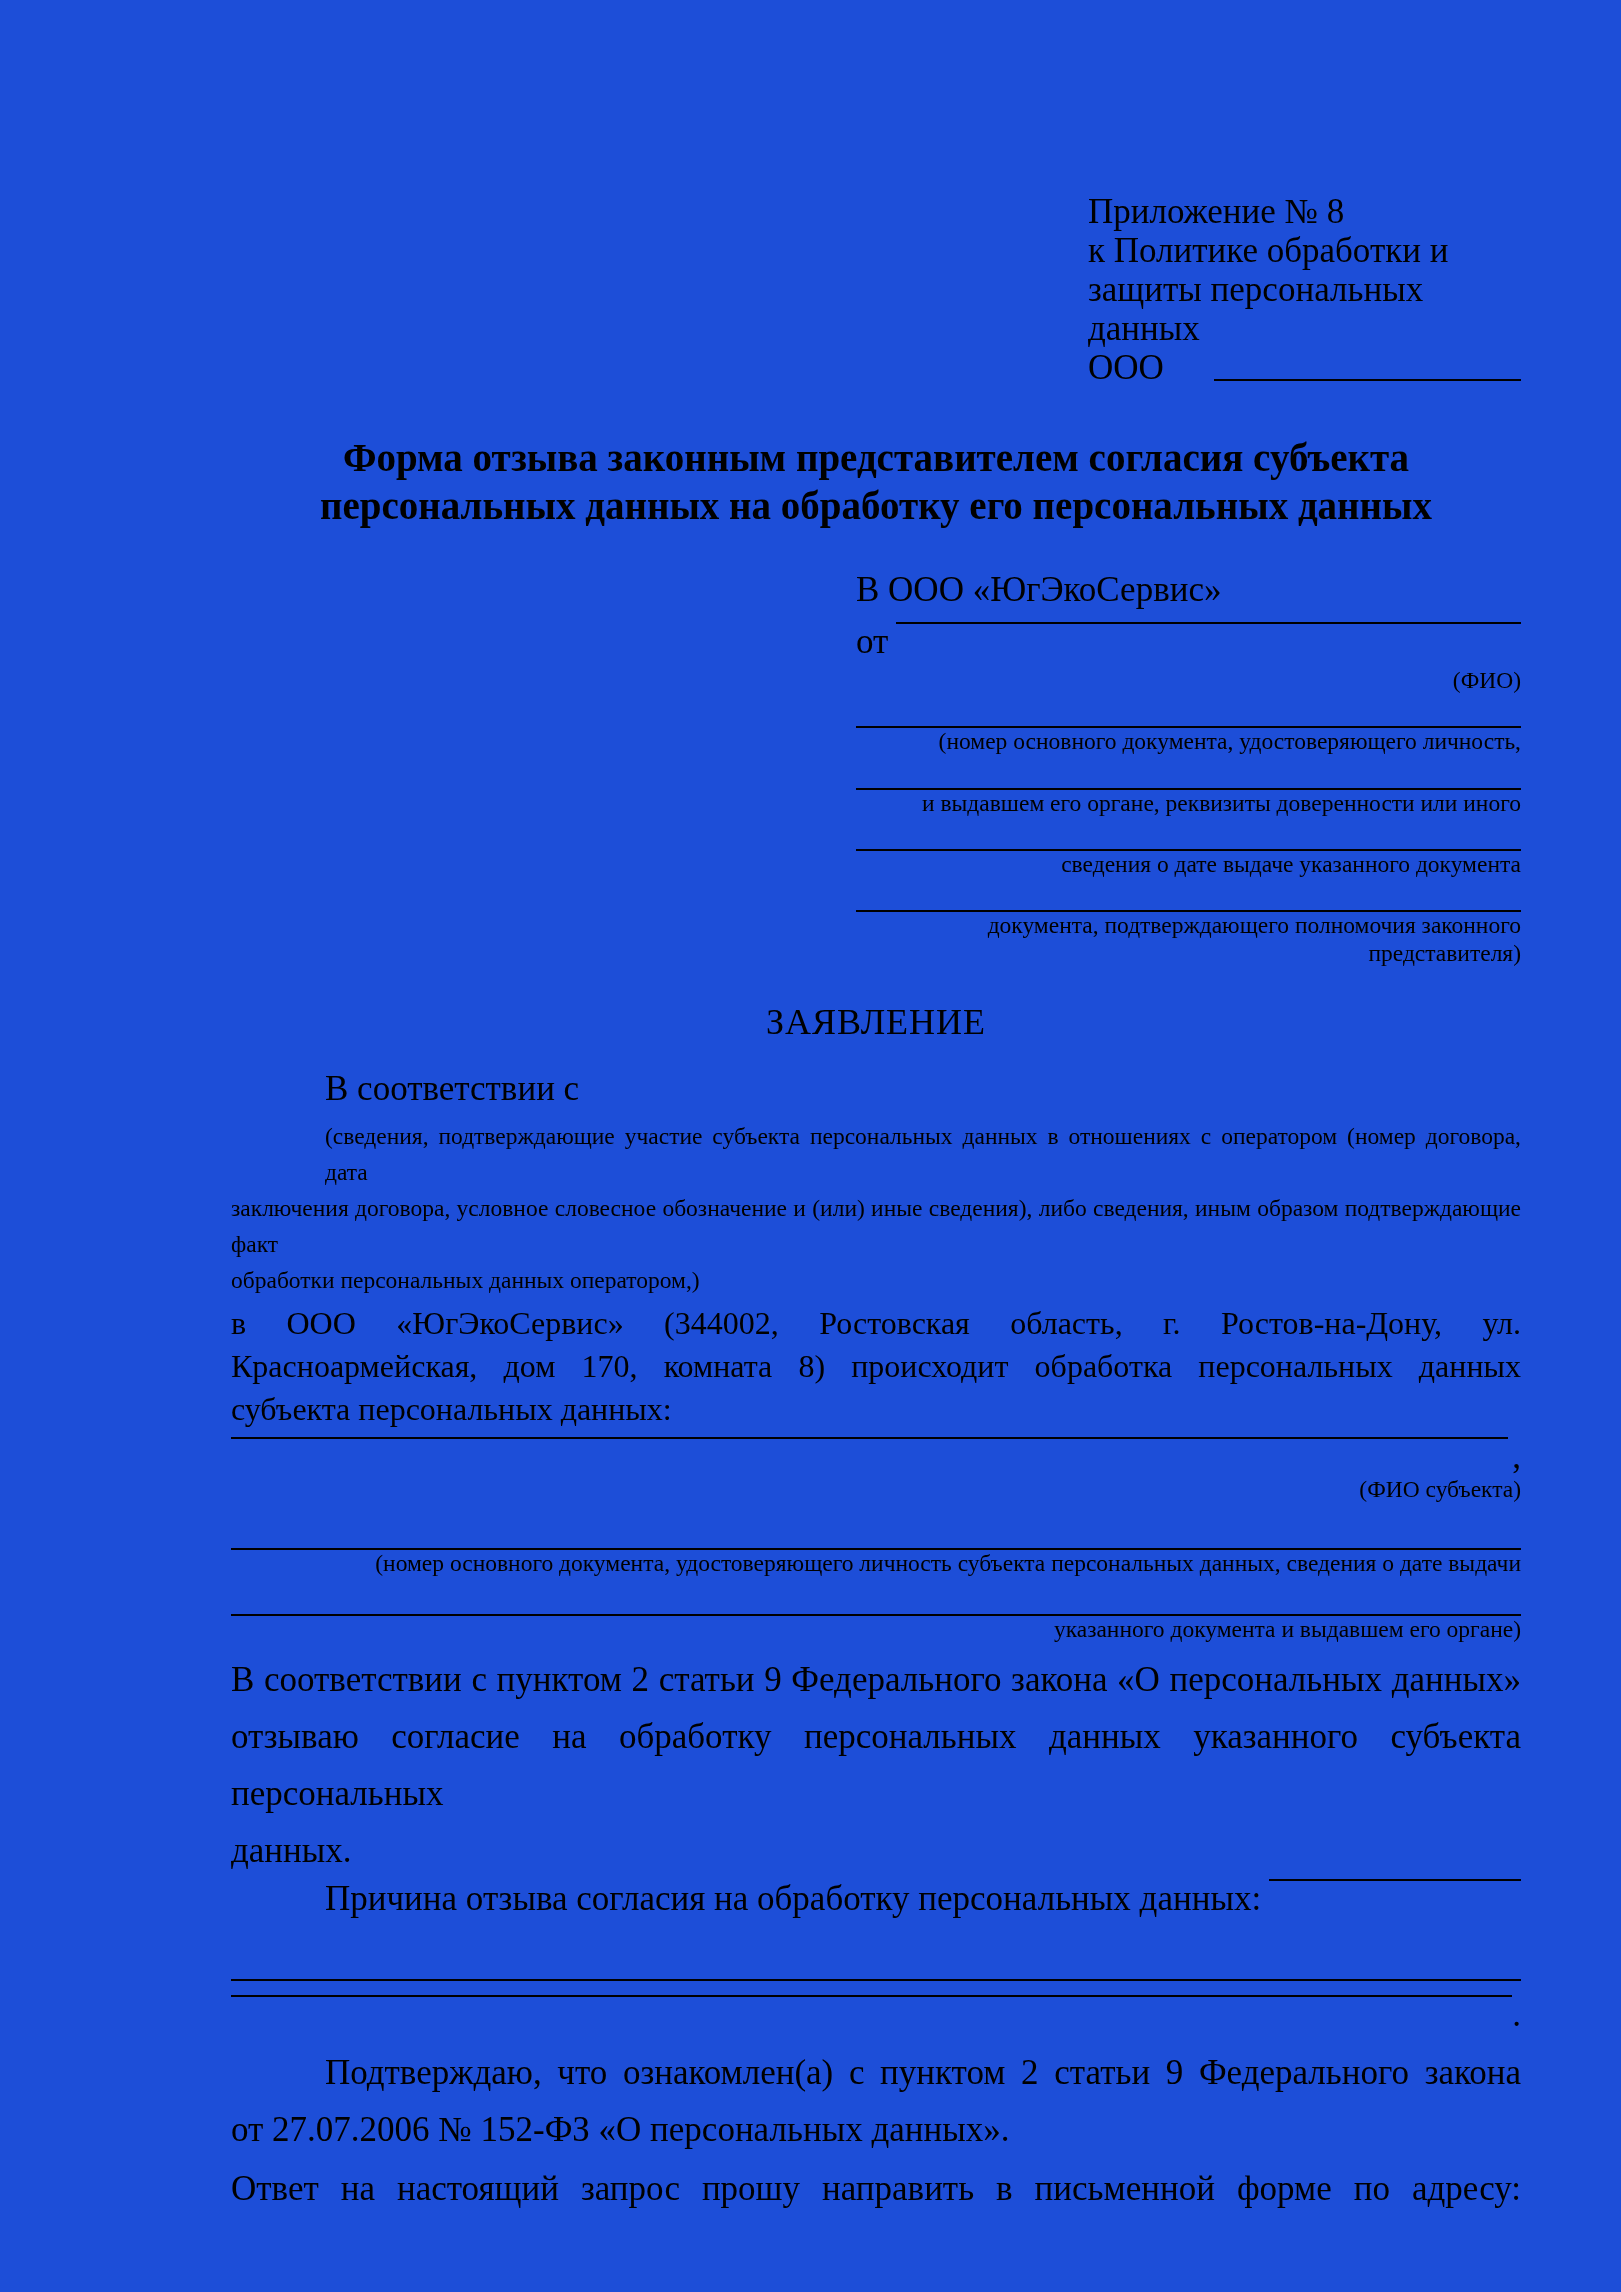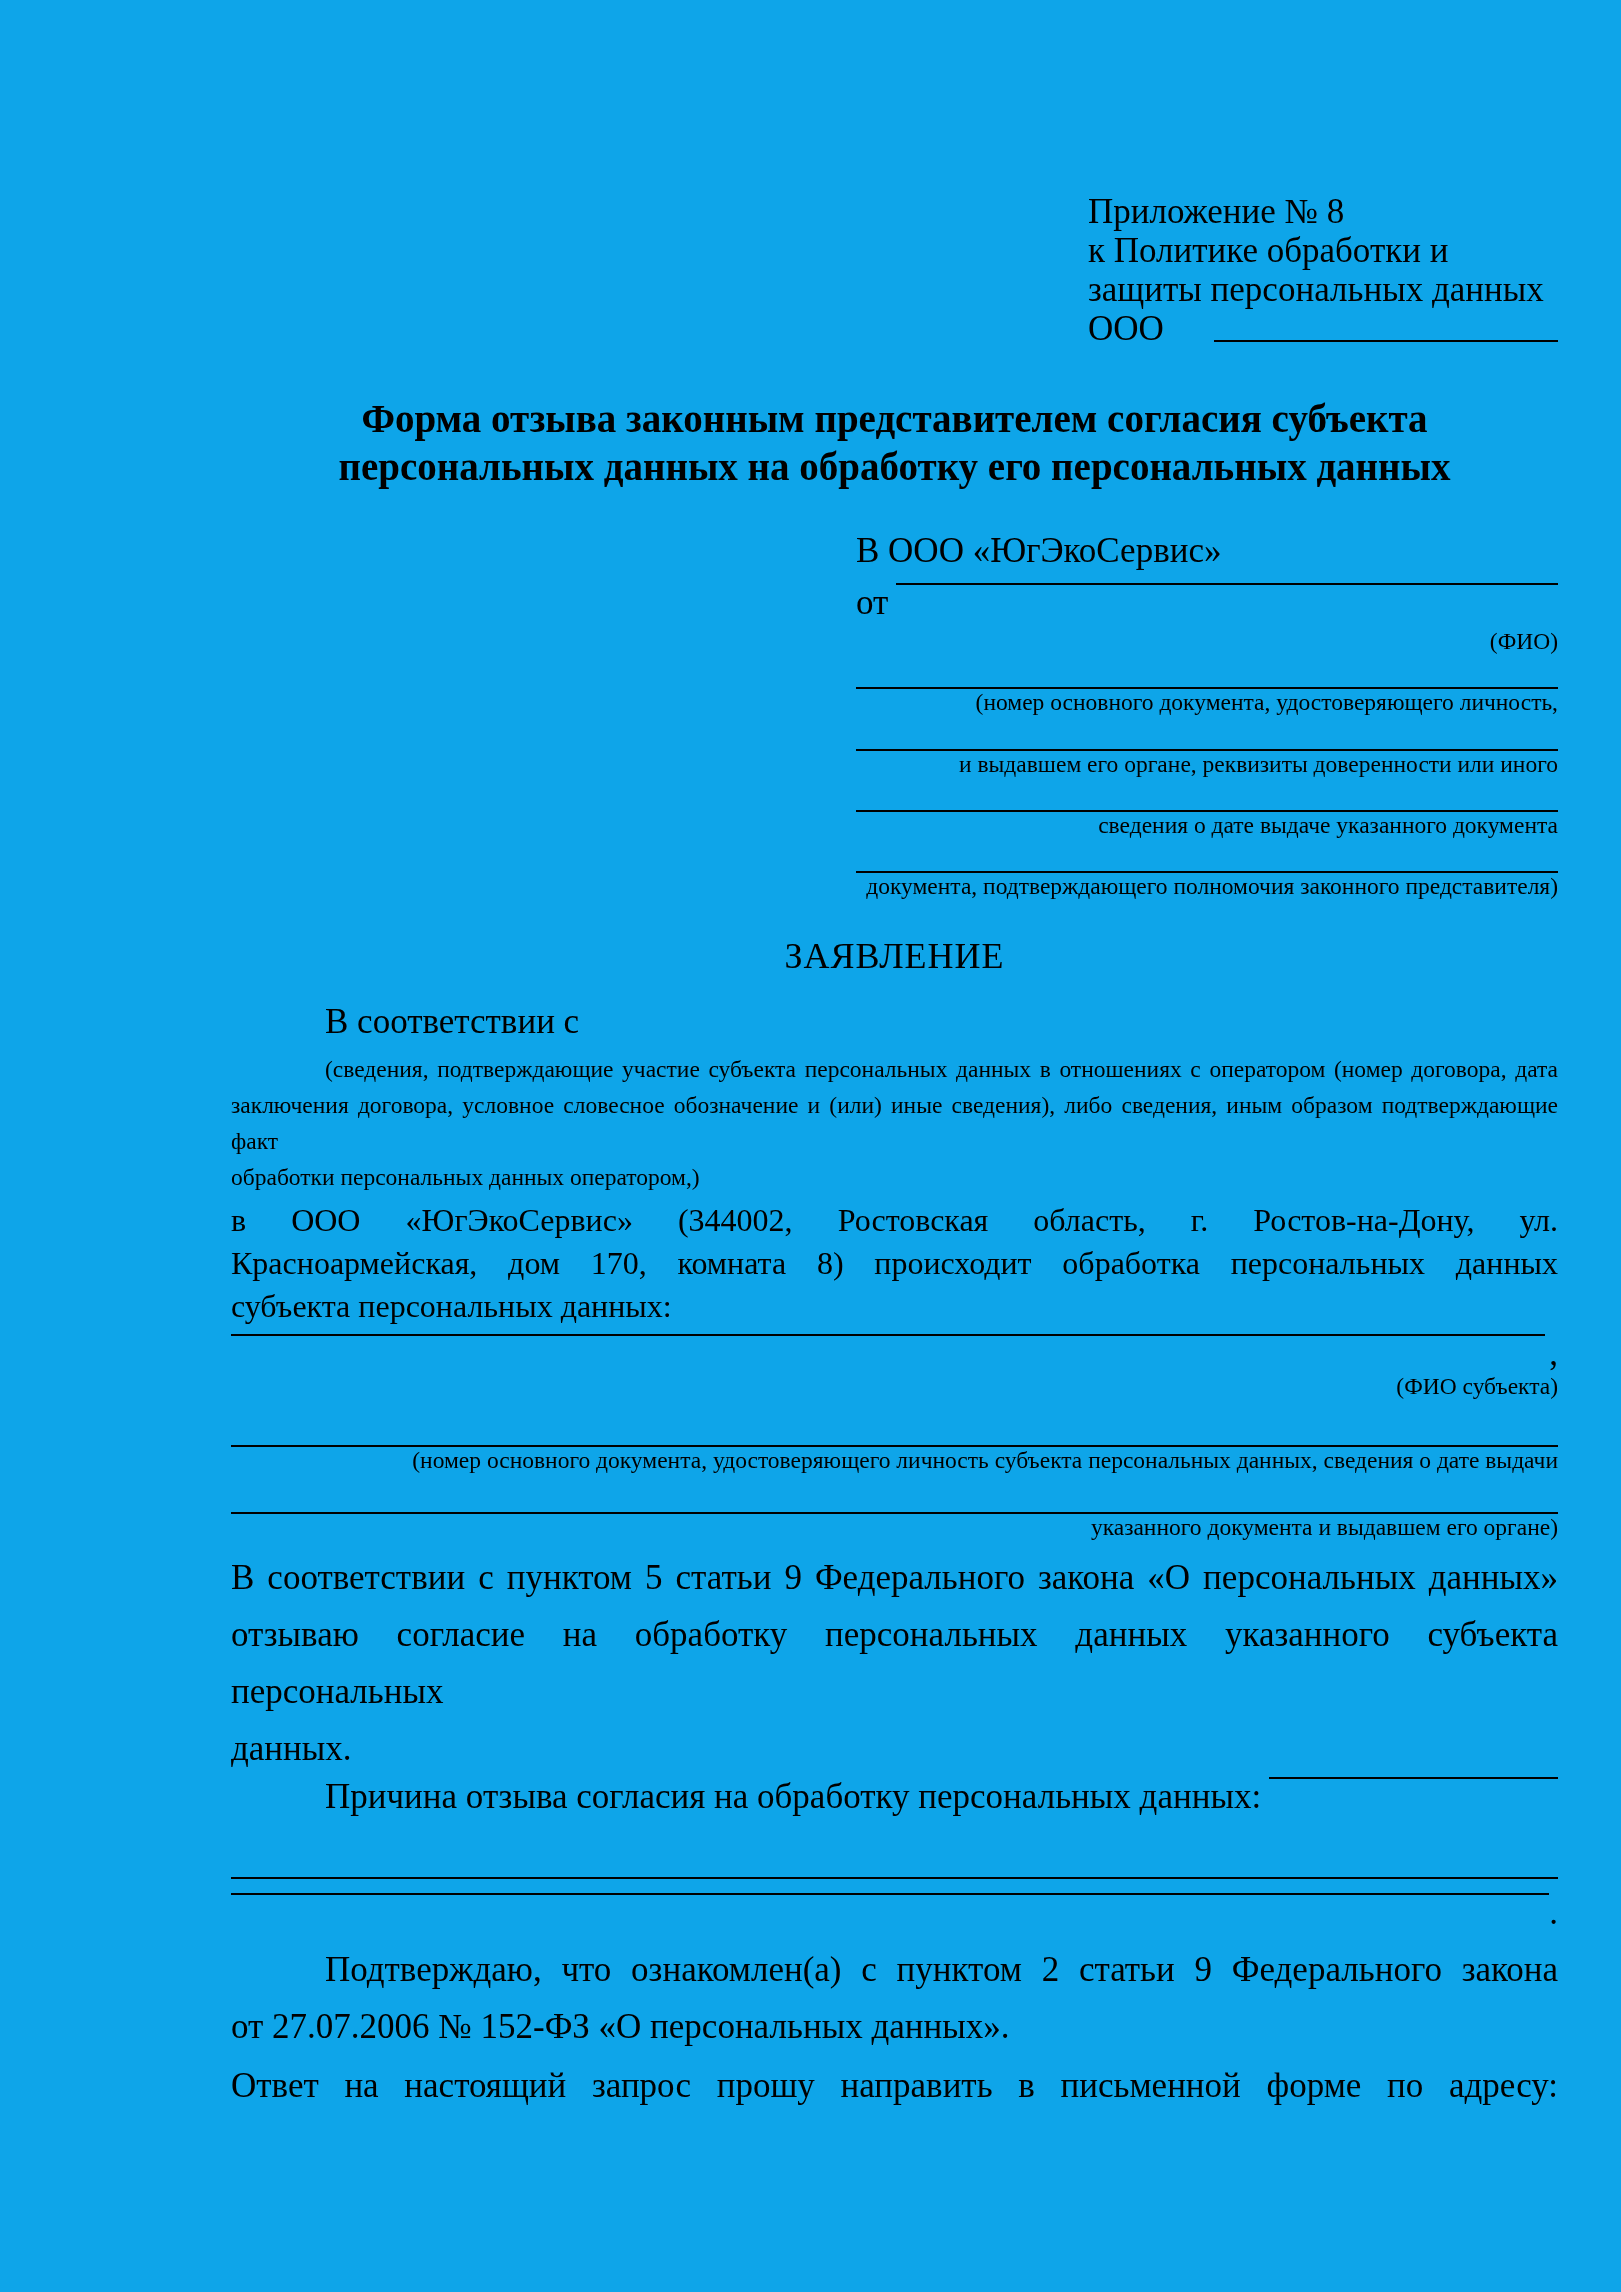--- a/index.html
+++ b/index.html
@@ -1,19 +1,19 @@
 <!DOCTYPE html>
 <html lang="ru"><head>
 <meta charset="utf-8">
 <style>
   html,body{margin:0;padding:0;background:#e8e8e8;}
   .page{
-    width:1621px;height:2293px;background:#0ea5e9;color:#000;
+    width:1621px;height:2293px;background:#1d4ed8;color:#000;
     font-family:"Liberation Serif","DejaVu Serif",serif;
-    box-sizing:border-box;padding:192px 63px 0 231px;
+    box-sizing:border-box;padding:192px 100px 0 231px;
     overflow:hidden;position:relative;margin:0 auto;
   }
   
   .blank{border-bottom:2.9px solid #000;}
   .row{display:flex;align-items:flex-start;}
   .row .blank{height:0;margin-bottom:5.9px;flex:1;}
   .cap{font-size:23.5px;line-height:27.4px;text-align:right;}
   .j{text-align:justify;text-align-last:justify;}
 
   
@@ -123,21 +123,21 @@
     <span class="tail">,</span>
   </div>
   <div class="cap">(ФИО субъекта)</div>
 
   <div class="wide-blank sp1"></div>
   <div class="cap">(номер основного документа, удостоверяющего личность субъекта персональных данных, сведения о дате выдачи</div>
   <div class="wide-blank sp2"></div>
   <div class="cap">указанного документа и выдавшем его органе)</div>
 
   <div class="withdraw">
-    <div class="para-line j">В соответствии с пунктом 5 статьи 9 Федерального закона «О персональных данных»</div>
+    <div class="para-line j">В соответствии с пунктом 2 статьи 9 Федерального закона «О персональных данных»</div>
     <div class="para-line j">отзываю согласие на обработку персональных данных указанного субъекта персональных</div>
     <div class="para-line">данных.</div>
   </div>
 
   <div class="row reason-row">
     <span class="label">Причина отзыва согласия на обработку персональных данных:</span>
     <span class="blank"></span>
   </div>
   <div class="reason-blank1"></div>
   <div class="row reason-row2">

